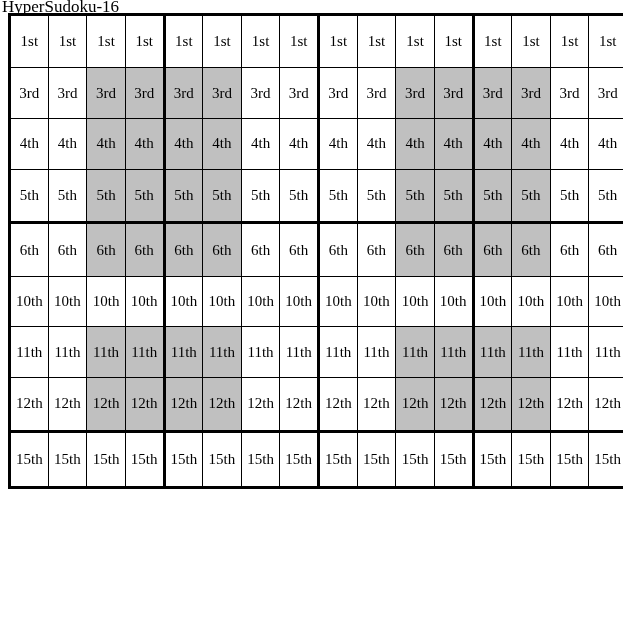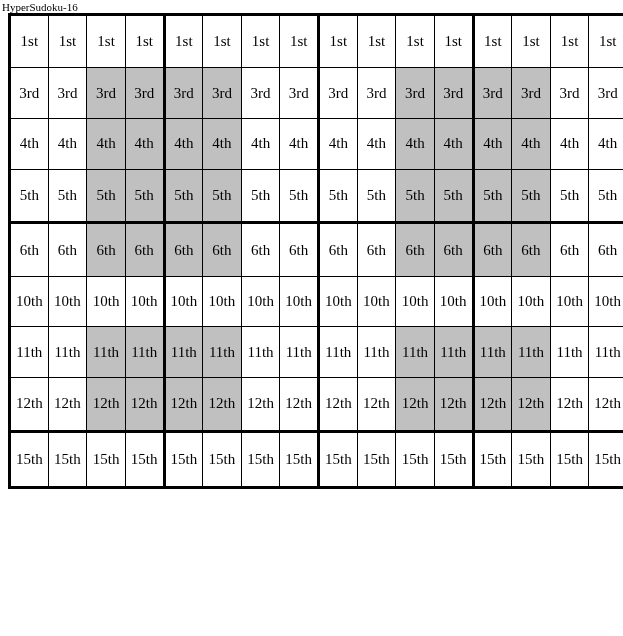--- a/index.html
+++ b/index.html
@@ -13,21 +13,21 @@
     margin: 0;
     padding: 0;
     background: #ffffff;
     width: 623px;
   }
   body {
     font-family: "Liberation Serif", "DejaVu Serif", serif;
     color: var(--text);
   }
   .title {
-    font-size: 11px;
+    font-size: 17px;
     line-height: 12px;
     height: 13px;
     padding-left: 2px;
     padding-top: 1px;
     color: var(--text);
     white-space: nowrap;
   }
   table.sudoku {
     border-collapse: collapse;
     table-layout: fixed;

